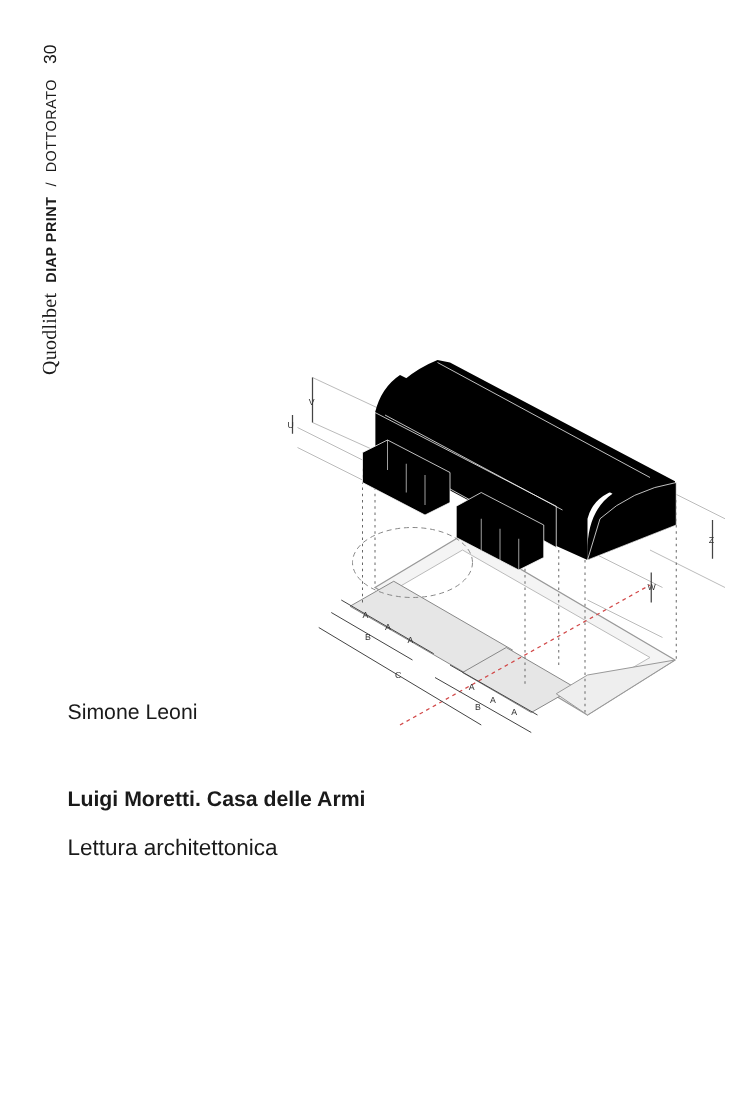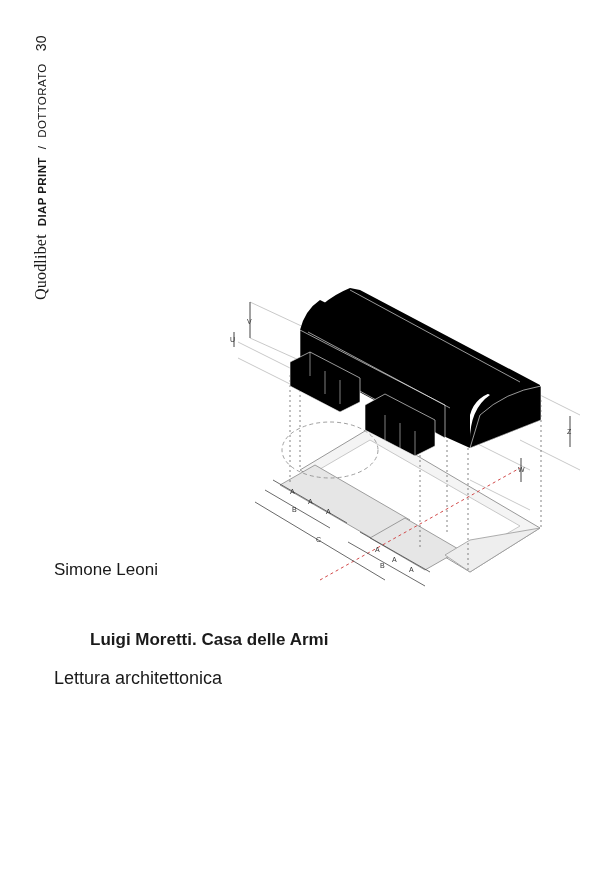--- a/index.html
+++ b/index.html
@@ -13,21 +13,21 @@
     white-space: nowrap; display: flex; align-items: baseline; gap: 8px;
     font-size: 14px; letter-spacing: 0.2px;
   }
   .spine .publisher { font-family: "Liberation Serif", serif; font-size: 16px; }
   .spine .series { font-weight: bold; font-size: 11.5px; letter-spacing: 0.4px; }
   .spine .slash { font-size: 11.5px; }
   .spine .sub { font-size: 11.5px; letter-spacing: 0.4px; }
   .spine .num { font-size: 14px; margin-left: 4px; }
   .figure { position: absolute; left: 220px; top: 280px; width: 360px; height: 320px; }
   .author { position: absolute; left: 54px; top: 560px; font-size: 17px; }
-  .title { position: absolute; left: 54px; top: 630px; font-size: 17px; font-weight: bold; margin-left: 36px; }
+  .title { position: absolute; left: 54px; top: 630px; font-size: 17px; font-weight: bold; }
   .subtitle { position: absolute; left: 54px; top: 668px; font-size: 18px; }
 </style>
 </head>
 <body>
 
 <div class="spine">
   <span class="publisher">Quodlibet</span>
   <span class="series">DIAP PRINT</span>
   <span class="slash">/</span>
   <span class="sub">DOTTORATO</span>

